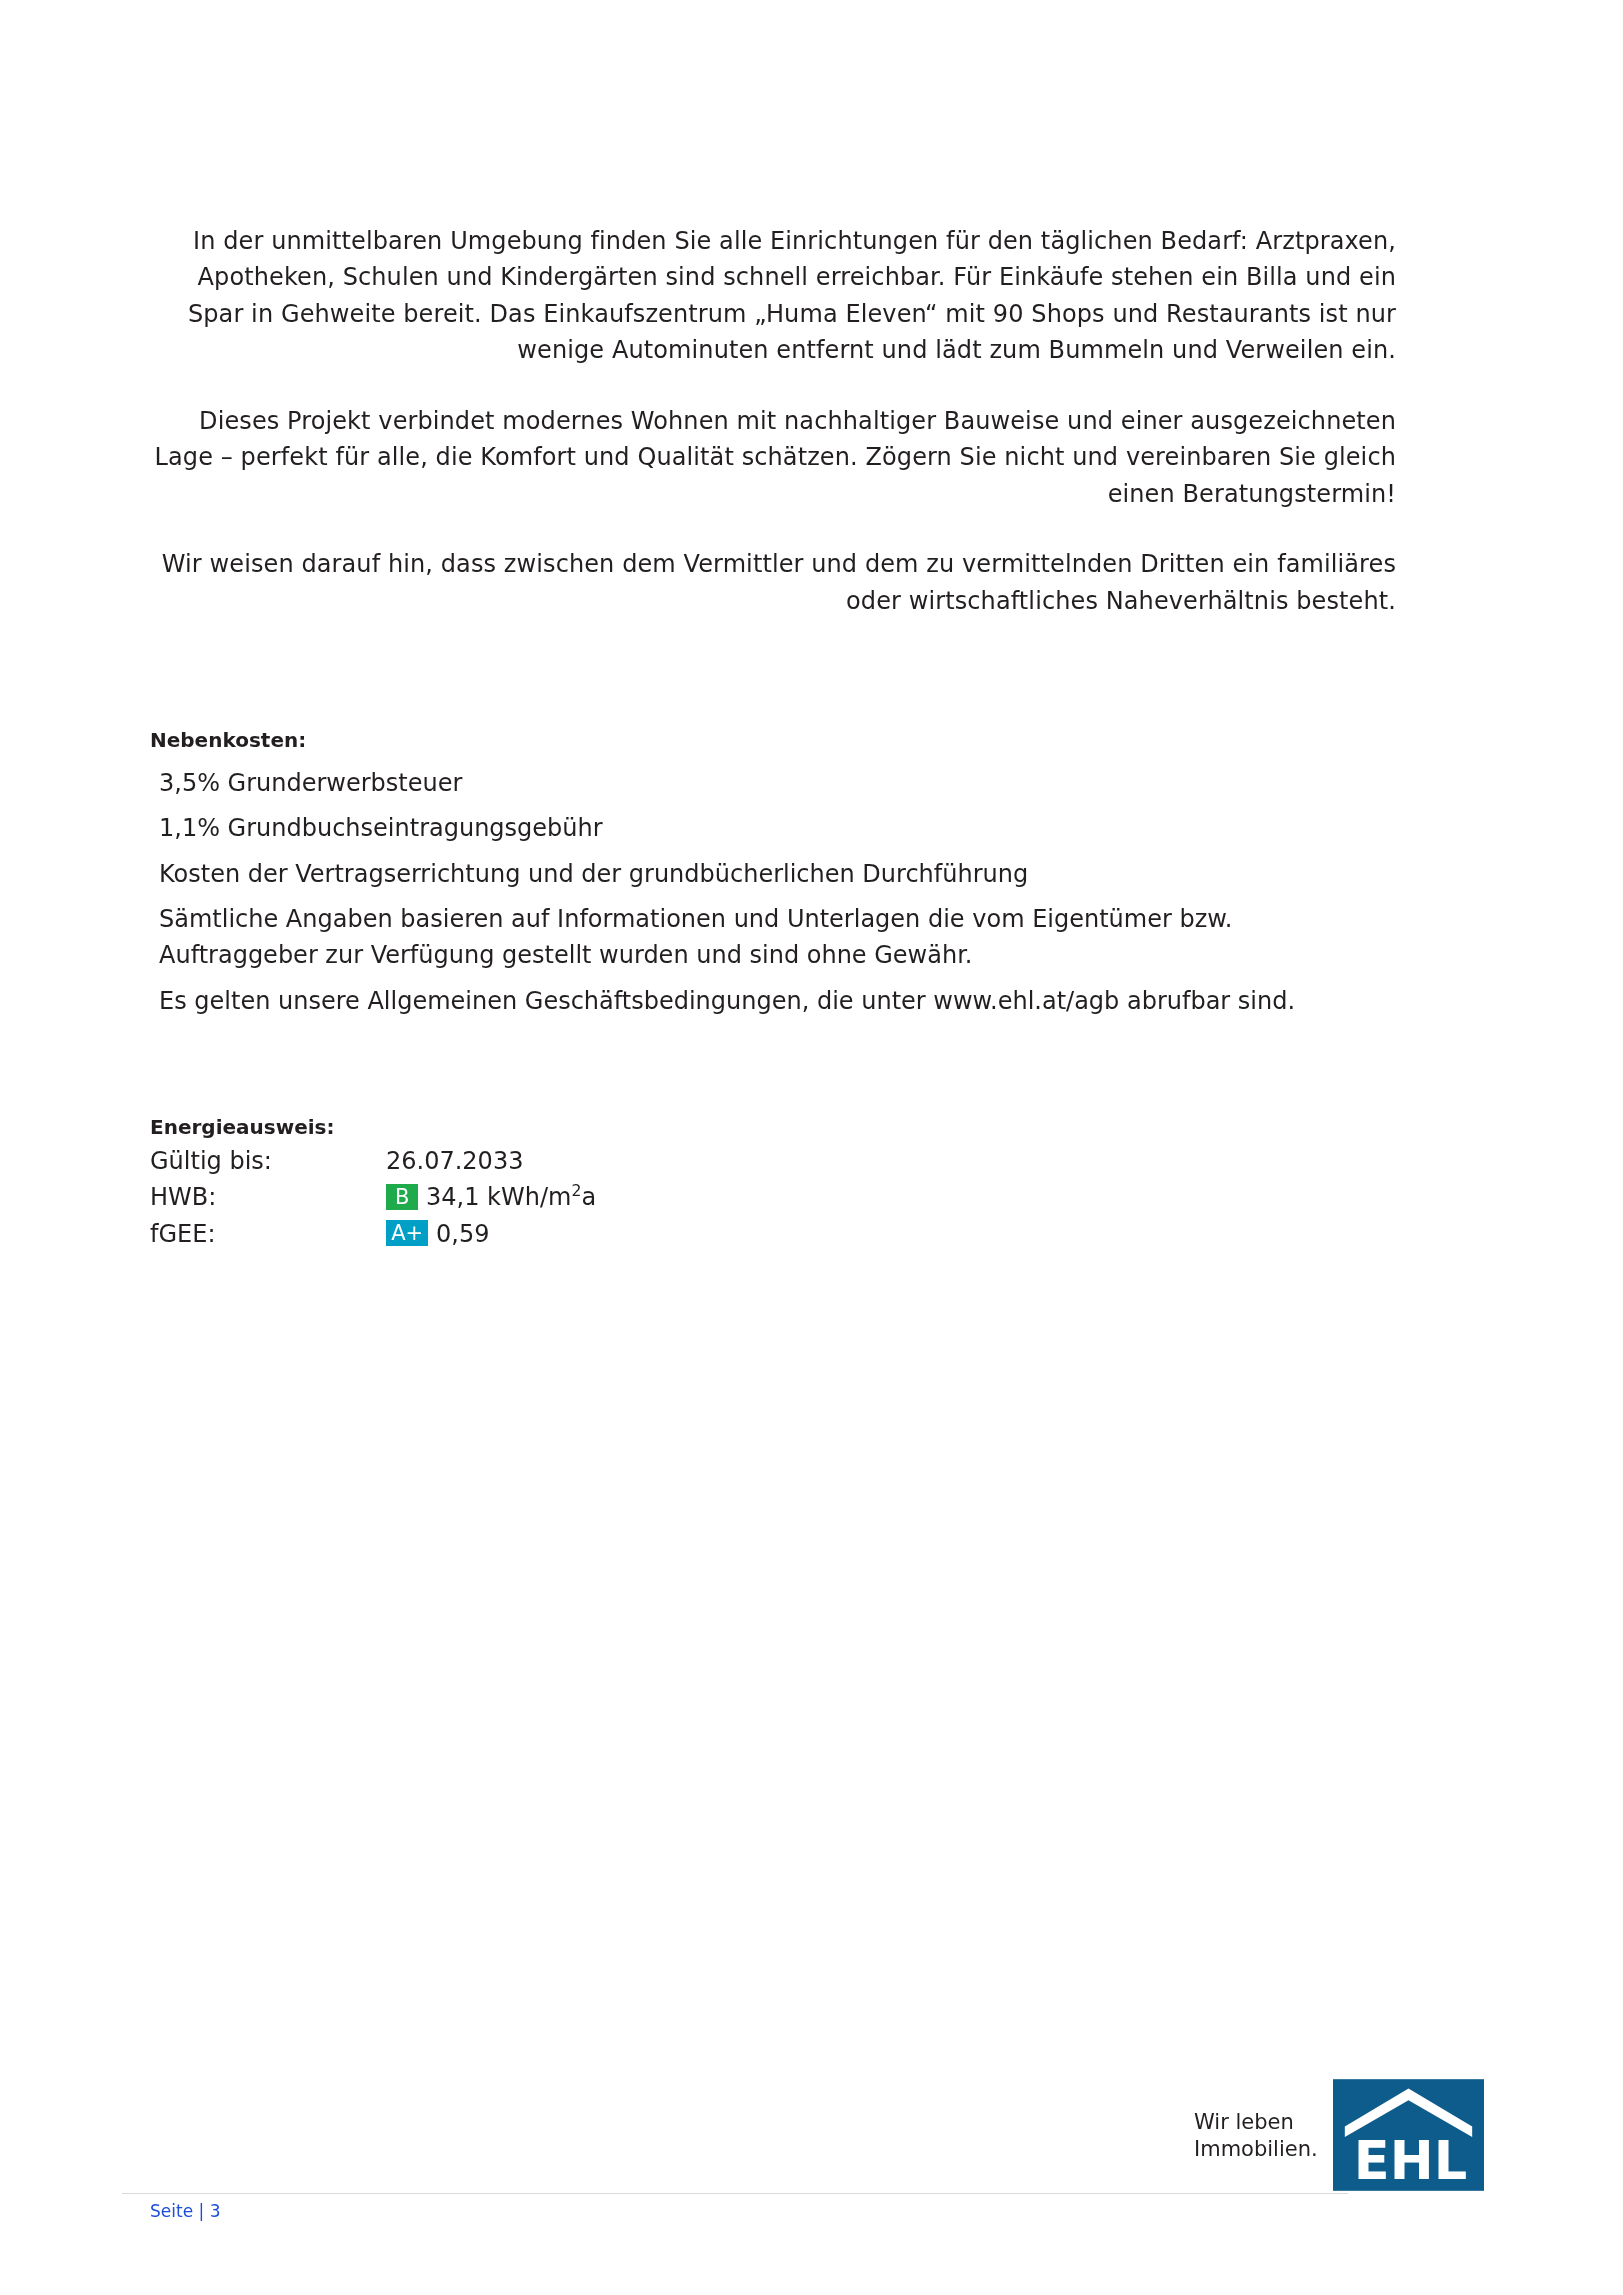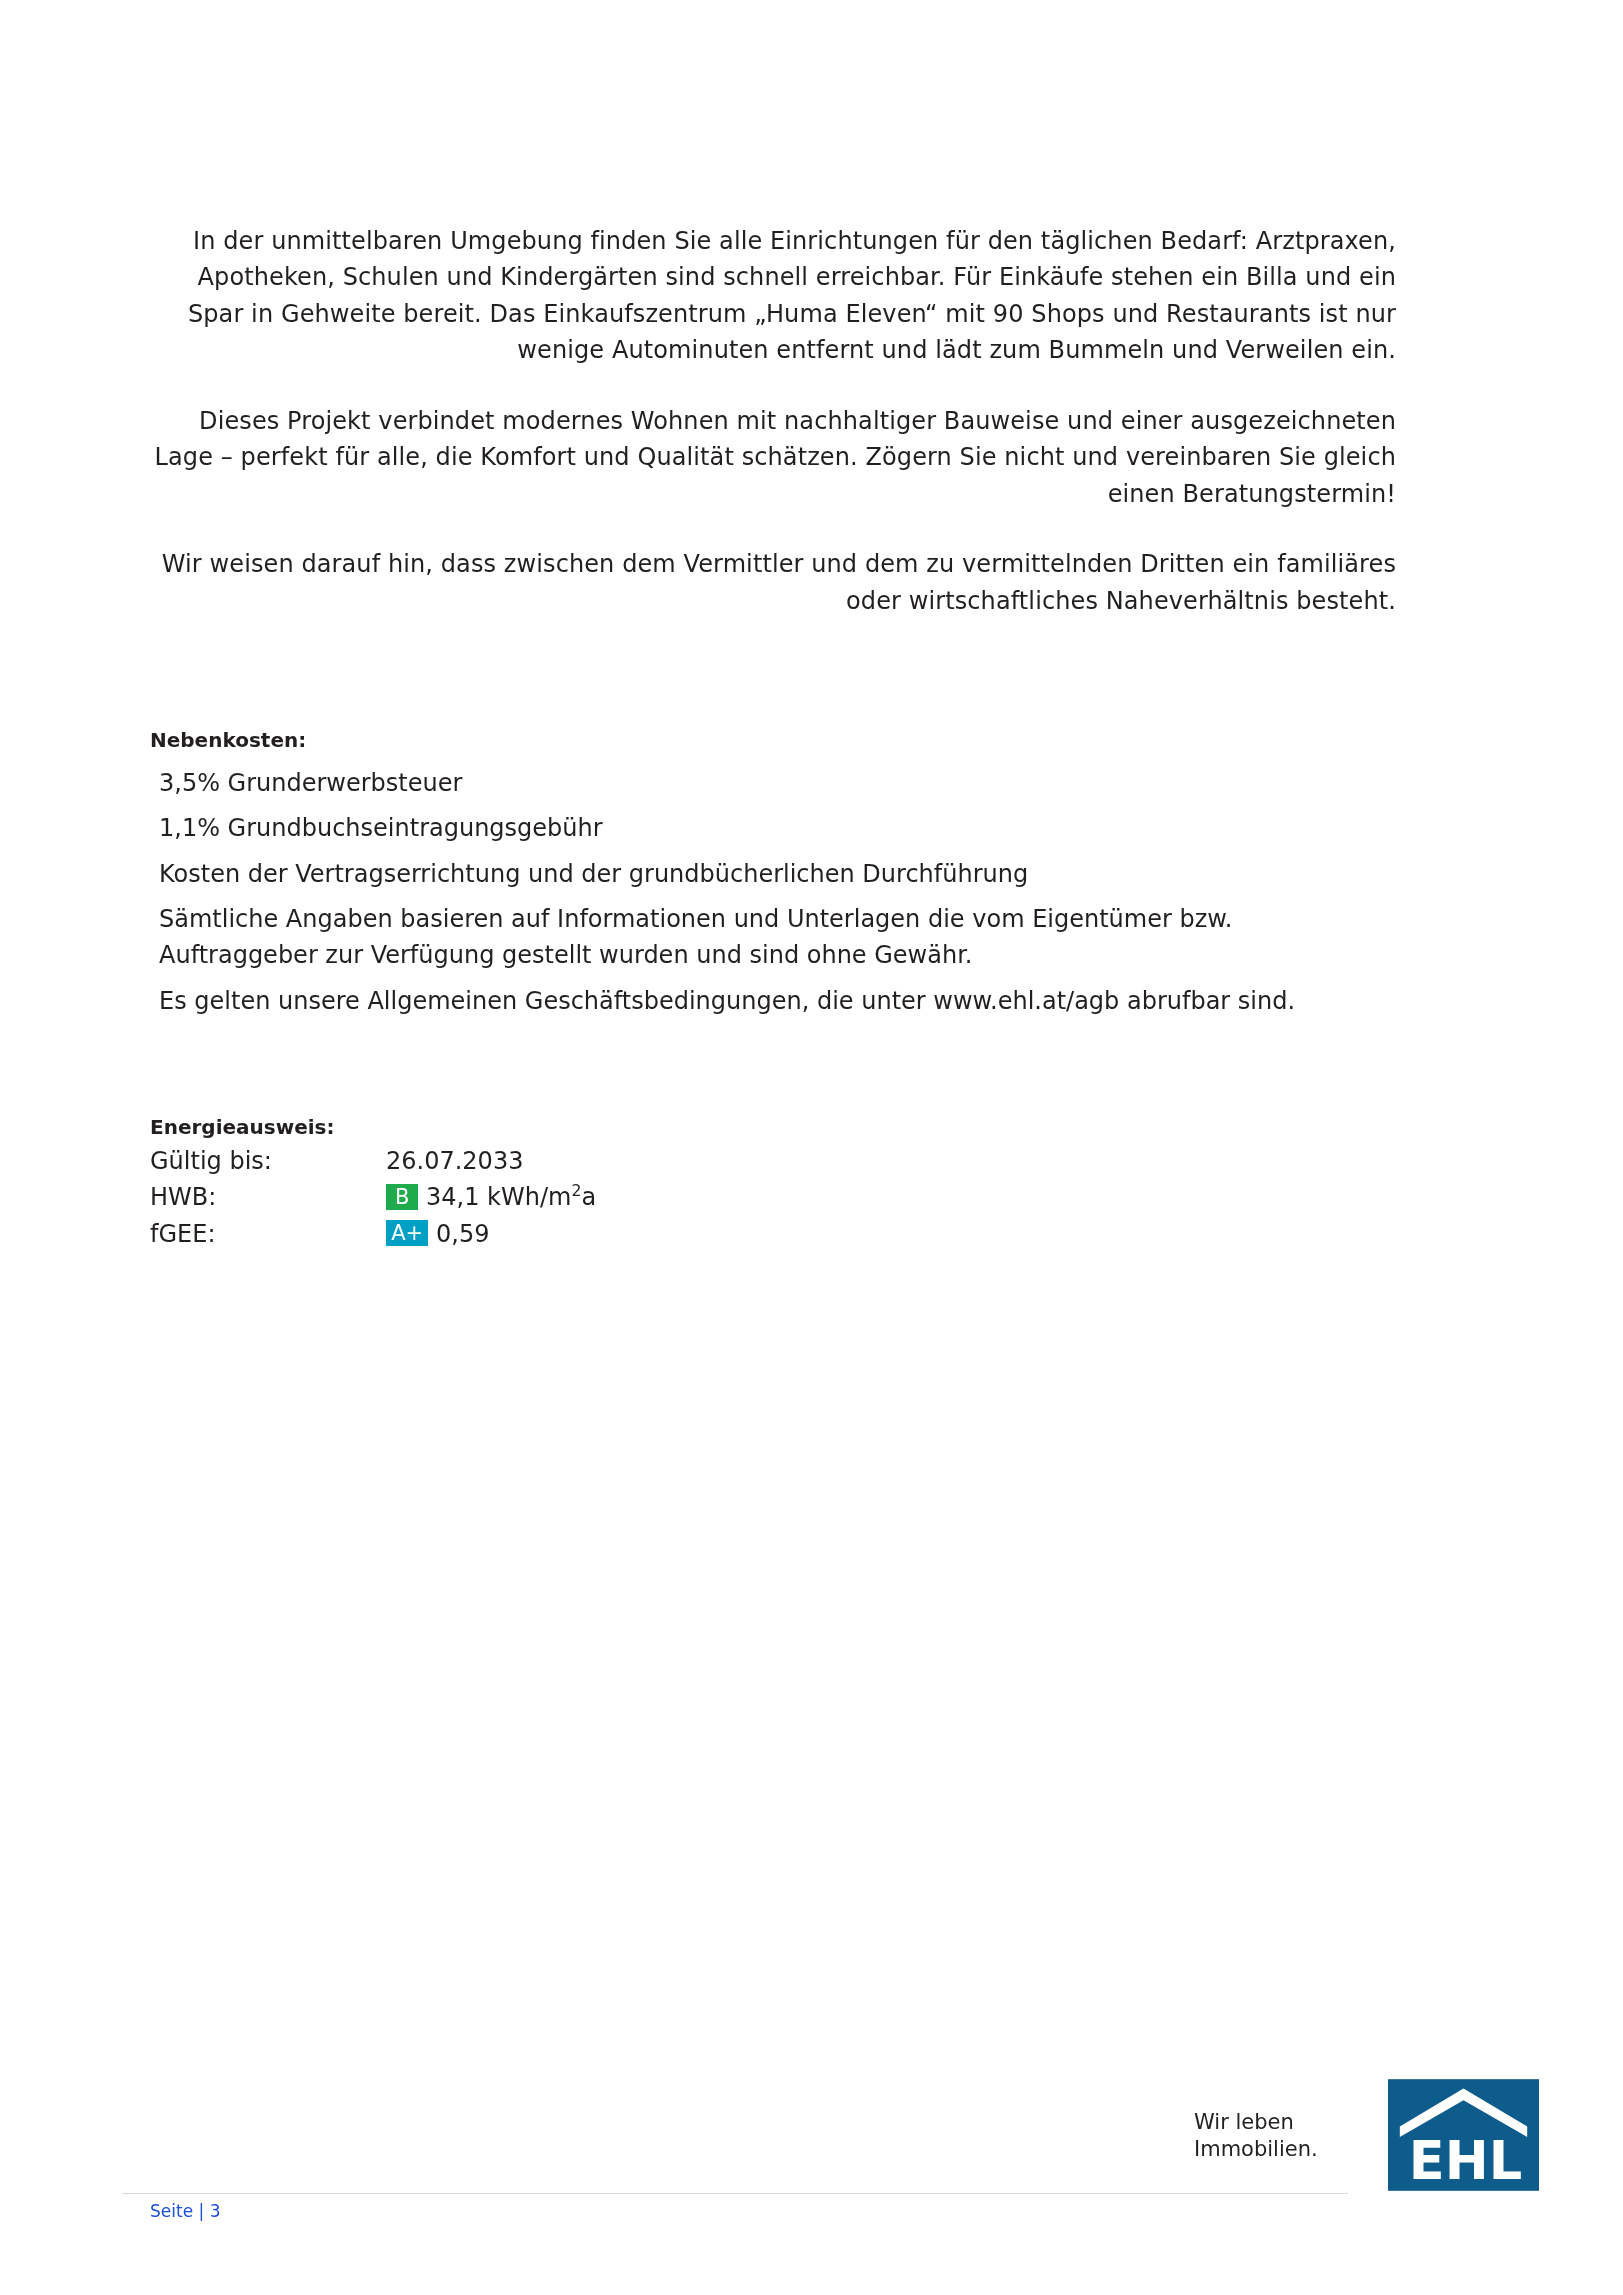--- a/index.html
+++ b/index.html
@@ -94,21 +94,21 @@
     position: absolute;
     left: 1194px;
     top: 2109px;
     font-size: 21px;
     line-height: 1.28;
     color: #231f20;
     text-align: left;
   }
   .logo {
     position: absolute;
-    left: 1388px;
+    left: 1333px;
     top: 2066px;
     width: 167px;
     height: 138px;
   }
 </style>
 </head>
 <body>
 
 <div class="page">
 

